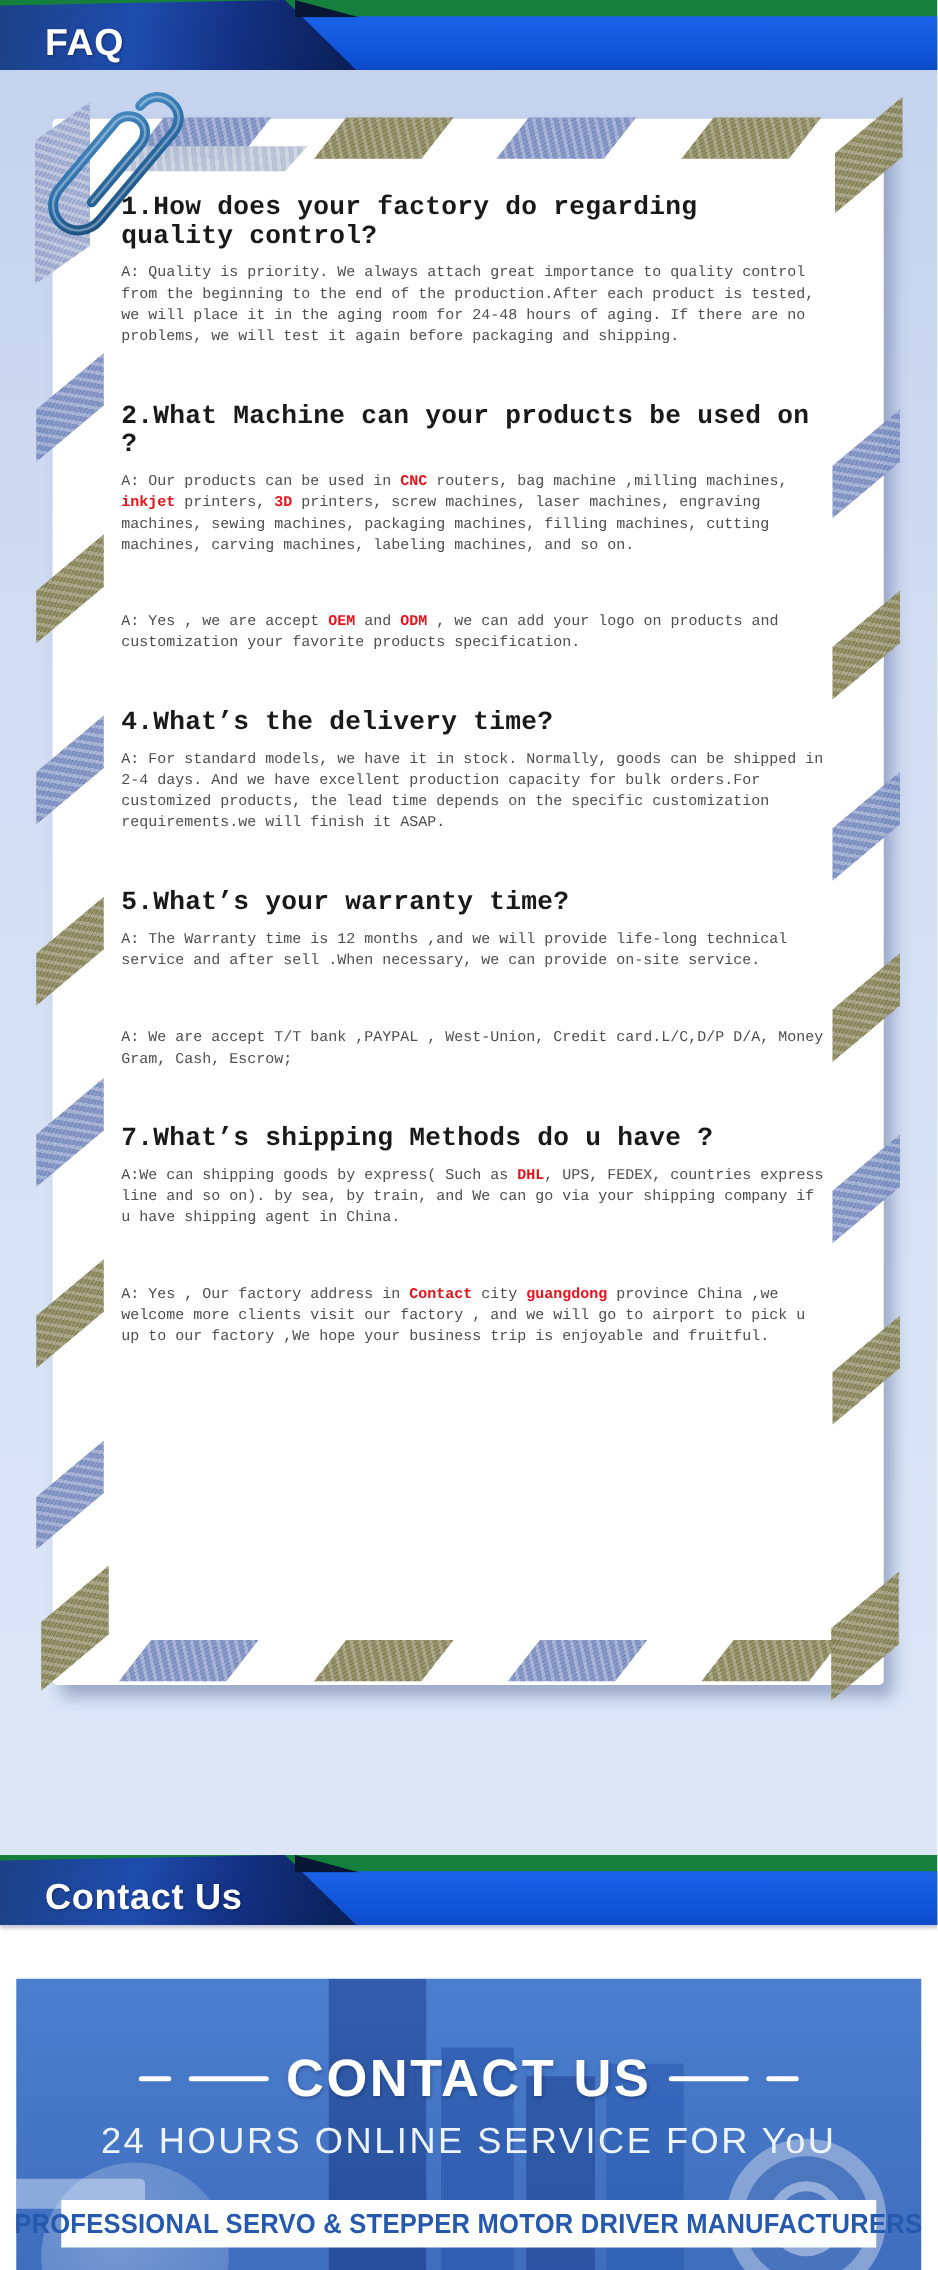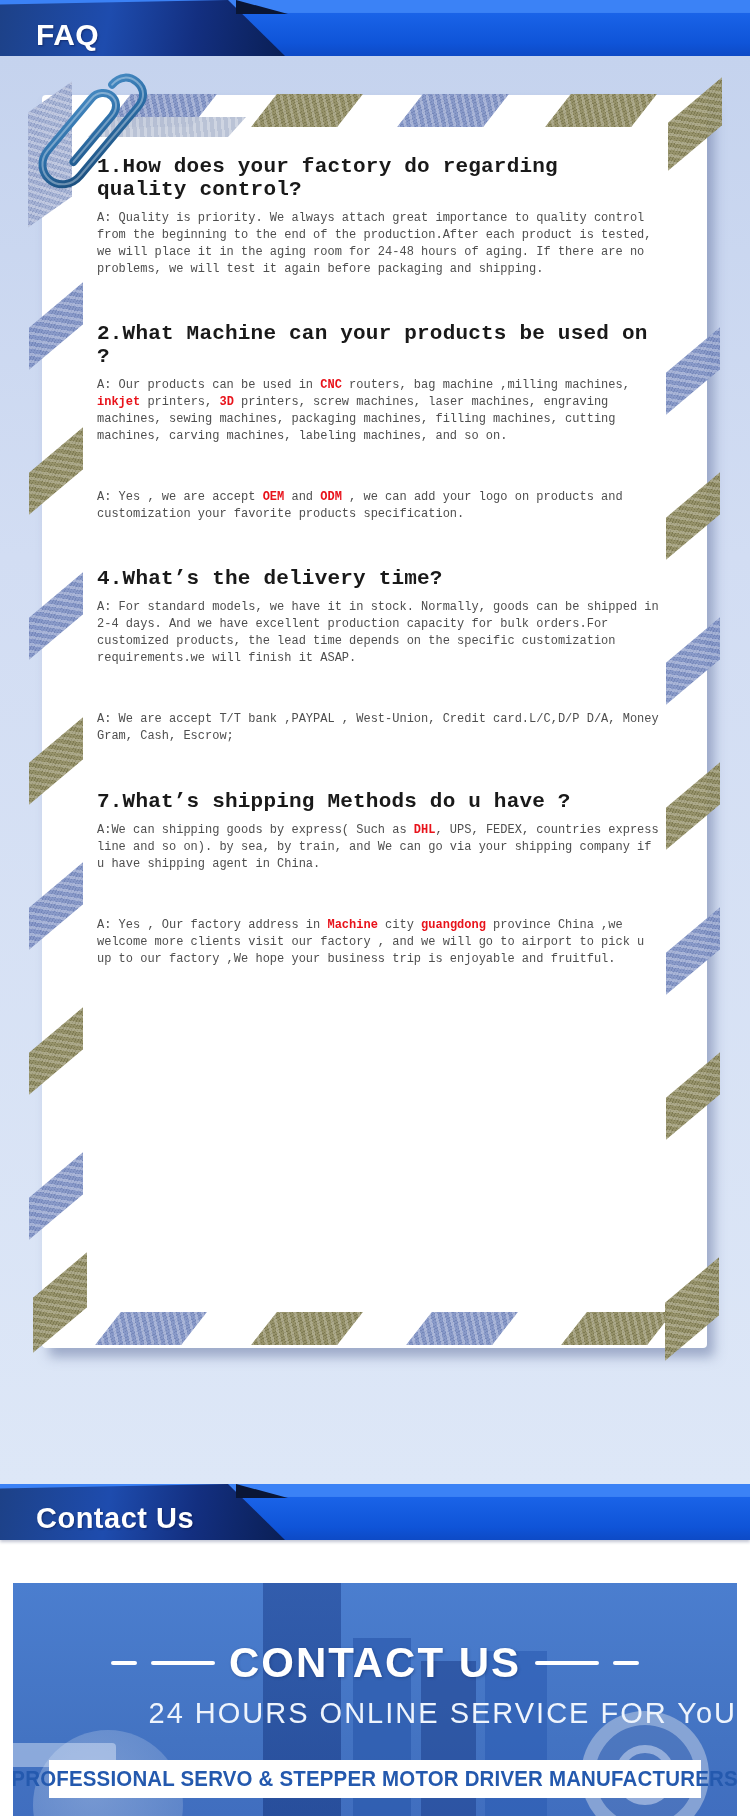--- a/index.html
+++ b/index.html
@@ -10,21 +10,21 @@
     --tape-olive:#908c61;
     --strip-text:#2459ae;
   }
   *{box-sizing:border-box;}
   html,body{margin:0;padding:0;}
   body{
     width:750px;height:1816px;background:#ffffff;
     font-family:"Liberation Sans",sans-serif;overflow:hidden;position:relative;
   }
   
-  .banner{position:relative;height:56px;background:#3b82f6;}
+  .banner{position:relative;height:56px;background:#15803d;}
   .banner .bar{
     position:absolute;left:0;right:0;top:13px;height:43px;
     background:linear-gradient(180deg,#1a63e8 0%,var(--banner-blue) 70%,#0d4ac6 100%);
     box-shadow:0 2px 3px rgba(10,25,80,.25);
   }
   .banner .ribbon{
     position:absolute;left:0;top:0;width:285px;height:56px;
     background:linear-gradient(100deg,#1d4187 0%,#1e4cae 38%,#132f80 68%,var(--ribbon-dark) 100%);
     clip-path:polygon(0 8%,80% 0,100% 100%,0 100%);
   }
@@ -91,21 +91,21 @@
   .art{position:absolute;}
   .contact-title-row{
     position:relative;margin-top:56px;display:flex;align-items:center;justify-content:center;gap:14px;
     color:#ffffff;
   }
   .contact-title-row h2{margin:0;font-size:42px;font-weight:bold;letter-spacing:2px;text-shadow:1px 1px 3px rgba(10,30,80,.35);}
   .dash{height:4px;background:#ffffff;border-radius:2px;}
   .dash.sm{width:26px;}
   .dash.lg{width:64px;}
   .contact-sub{
-    position:relative;margin:10px 0 0;text-align:right;
+    position:relative;margin:10px 0 0;text-align:center;
     color:#eef4fc;font-size:29px;font-weight:400;letter-spacing:2px;
   }
   .contact-strip{
     position:relative;margin:30px auto 0;width:652px;height:38px;background:#ffffff;
     display:flex;align-items:center;justify-content:center;
   }
   .contact-strip span{
     color:var(--strip-text);font-size:22px;font-weight:bold;white-space:nowrap;
     transform:scaleX(.93);letter-spacing:.2px;
   }
@@ -181,28 +181,32 @@
         <p><span>A: Our products can be used in </span><span class="hl-red">CNC</span><span> routers, bag machine ,milling machines, </span><span class="hl-red">inkjet</span><span> printers, </span><span class="hl-red">3D</span><span> printers, screw machines, laser machines, engraving machines, sewing machines, packaging machines, filling machines, cutting machines, carving machines, labeling machines, and so on.</span></p>
       </div>
       <div class="faq-item">
         <p><span>A: Yes , we are accept </span><span class="hl-red">OEM</span><span> and </span><span class="hl-red">ODM</span><span> , we can add your logo on products and customization your favorite products specification.</span></p>
       </div>
       <div class="faq-item">
         <h3><span>4.What’s the delivery time?</span></h3>
         <p><span>A: For standard models, we have it in stock. Normally, goods can be shipped in 2-4 days. And we have excellent production capacity for bulk orders.For customized products, the lead time depends on the specific customization requirements.we will finish it ASAP.</span></p>
       </div>
       <div class="faq-item">
+        <h3><span>5.What’s your warranty time?</span></h3>
+        <p><span>A: The Warranty time is 12 months ,and we will provide life-long technical service and after sell .When necessary, we can provide on-site service.</span></p>
+      </div>
+      <div class="faq-item">
         <p><span>A: We are accept T/T bank ,PAYPAL , West-Union, Credit card.L/C,D/P D/A, Money Gram, Cash, Escrow;</span></p>
       </div>
       <div class="faq-item">
         <h3><span>7.What’s shipping Methods do u have ?</span></h3>
         <p><span>A:We can shipping goods by express( Such as </span><span class="hl-red">DHL</span><span>, UPS, FEDEX, countries express line and so on). by sea, by train, and We can go via your shipping company if u have shipping agent in China.</span></p>
       </div>
       <div class="faq-item">
-        <p><span>A: Yes , Our factory address in </span><span class="hl-red">Machine</span><span> city </span><span class="hl-red">guangdong</span><span> province China ,we welcome more clients visit our factory , and we will go to airport to pick u up to our factory ,We hope your business trip is enjoyable and fruitful.</span></p>
+        <p><span>A: Yes , Our factory address in </span><span class="hl-red">Contact</span><span> city </span><span class="hl-red">guangdong</span><span> province China ,we welcome more clients visit our factory , and we will go to airport to pick u up to our factory ,We hope your business trip is enjoyable and fruitful.</span></p>
       </div>
     </div>
   </div>
 </section>
 
 <header class="banner">
   <div class="bar"></div>
   <div class="ribbon"></div>
   <div class="fold"></div>
   <h2 class="banner-title" style="font-size:29px;">Contact Us</h2>

